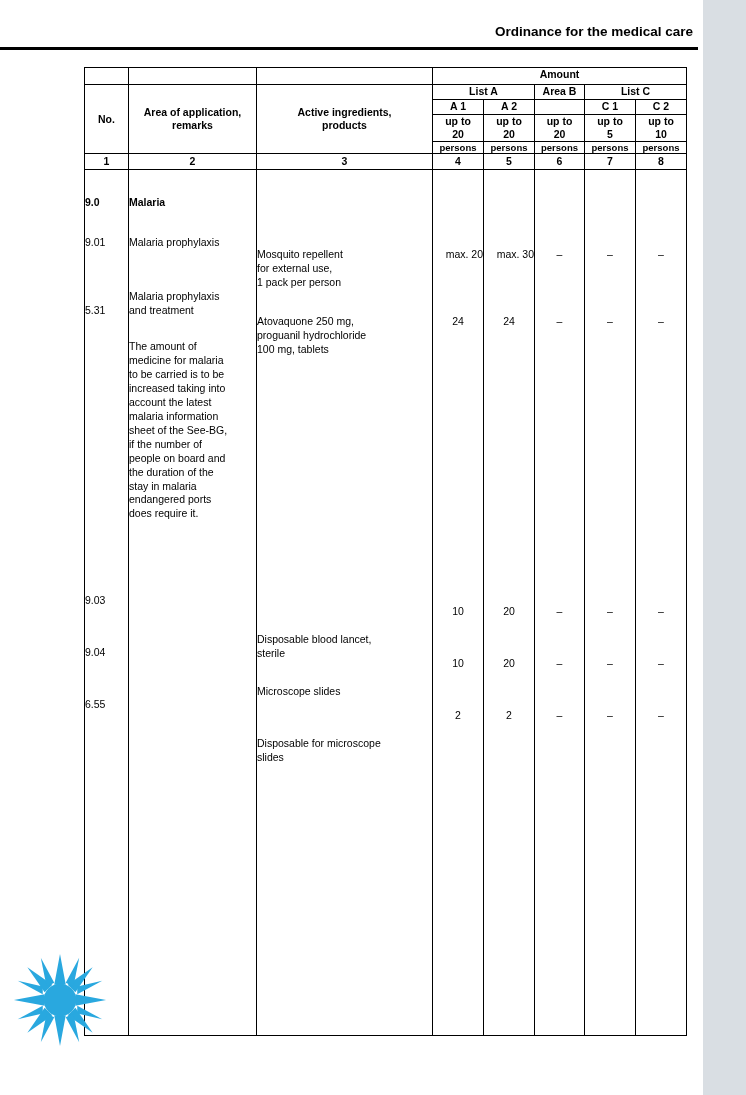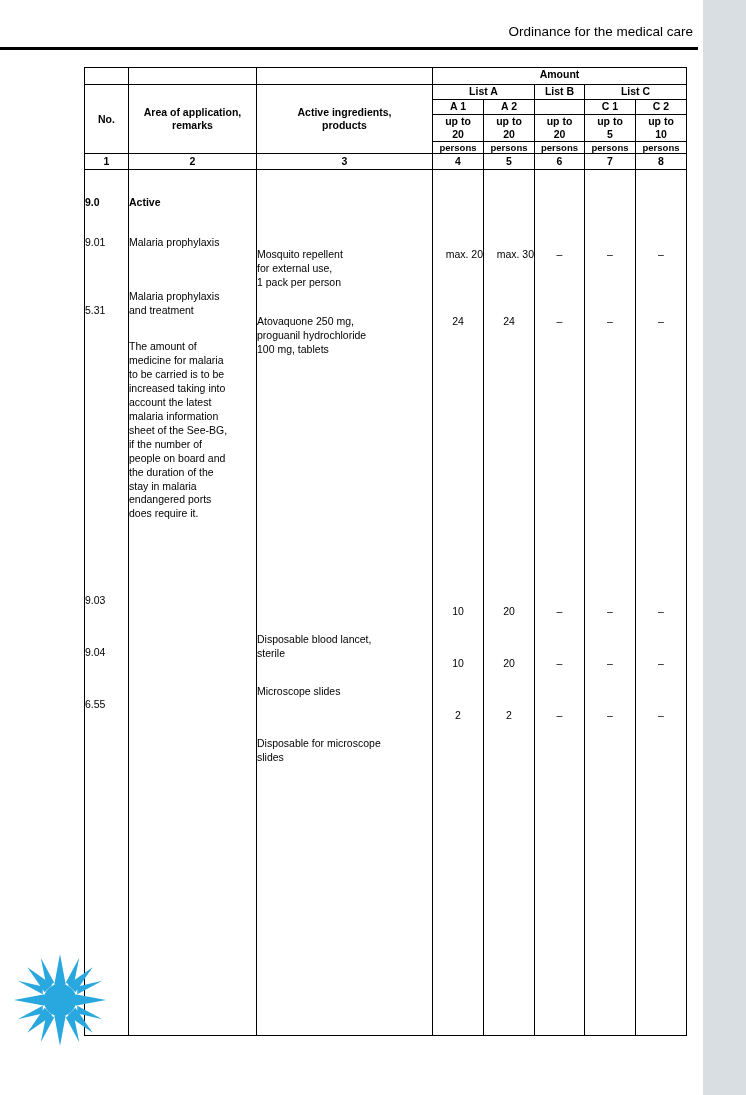--- a/index.html
+++ b/index.html
@@ -29,21 +29,21 @@
   
   .header {
     position: absolute;
     top: 24px;
     left: 0;
     width: 703px;
     text-align: right;
     padding-right: 10px;
     box-sizing: border-box;
     font-size: 13.5px;
-    font-weight: normal;
+    font-weight: bold;
   }
   .header-rule {
     position: absolute;
     top: 47px;
     left: 0;
     width: 698px;
     height: 3px;
     background: #000;
   }
 
@@ -163,21 +163,21 @@
         <td class="hd hd-pad" rowspan="4" style="vertical-align:middle;">No.</td>
         <td class="hd hd-pad" rowspan="4" style="vertical-align:middle;">
           <div>Area of application,</div>
           <div>remarks</div>
         </td>
         <td class="hd hd-pad" rowspan="4" style="vertical-align:middle;">
           <div>Active ingredients,</div>
           <div>products</div>
         </td>
         <td class="hd" colspan="2" style="height:14px;">List A</td>
-        <td class="hd" rowspan="1">List B</td>
+        <td class="hd" rowspan="1">Area B</td>
         <td class="hd" colspan="2">List C</td>
       </tr>
       <tr>
         <td class="hd" style="height:14px;">A 1</td>
         <td class="hd">A 2</td>
         <td class="hd" rowspan="1"></td>
         <td class="hd">C 1</td>
         <td class="hd">C 2</td>
       </tr>
       <tr>
@@ -234,21 +234,21 @@
           <div style="height:276px;"></div>
           <div>9.03</div>
           <div style="height:38px;"></div>
           <div>9.04</div>
           <div style="height:38px;"></div>
           <div>6.55</div>
         </td>
 
         <td class="body-cell">
           <div style="height:26px;"></div>
-          <div class="bold">Active</div>
+          <div class="bold">Malaria</div>
           <div style="height:26px;"></div>
           <div style="white-space:pre-line;">Malaria prophylaxis</div>
           <div style="height:40px;"></div>
           <div style="white-space:pre-line;">Malaria prophylaxis
 and treatment</div>
           <div style="height:22px;"></div>
           <div style="white-space:pre-line;">The amount of
 medicine for malaria
 to be carried is to be
 increased taking into

